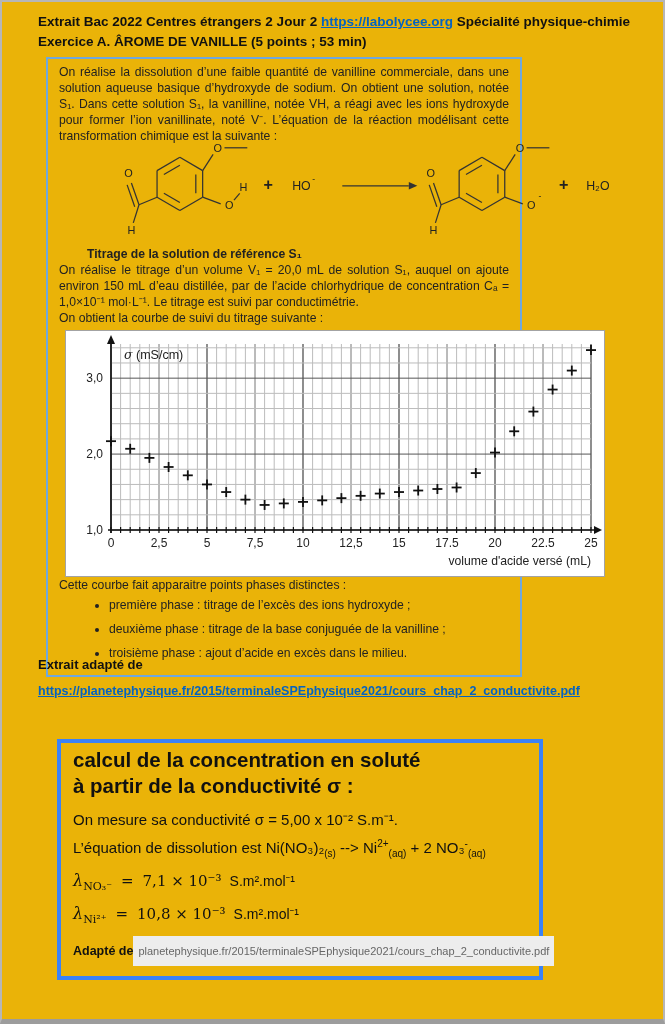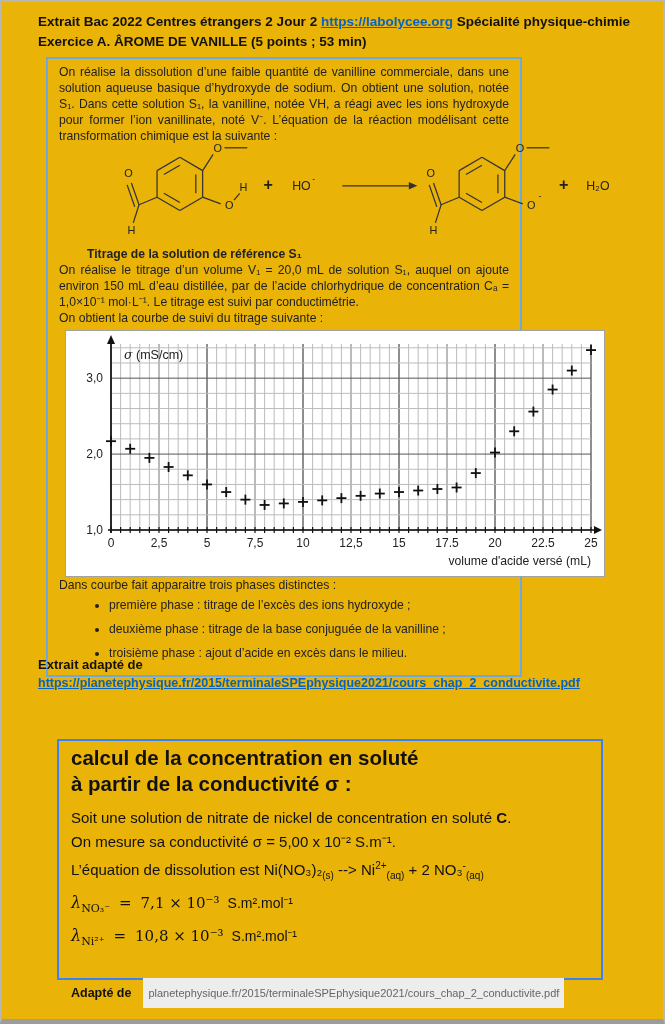--- a/index.html
+++ b/index.html
@@ -13,32 +13,32 @@
   .box1 p{margin:0;}
   .just{text-align:justify;}
   .eq-wrap{margin:0;width:578px;}
   .subtitle{font-weight:bold;margin:3px 0 0 28px;}
   .mt2{margin-top:2px;} .mt3{margin-top:3px;} .mt7{margin-top:7px;}
   .chart-frame{margin:4px 0 0 6px;width:540px;box-sizing:border-box;border:1px solid #a3a3a3;padding:3px 0 0 1px;background:#fff;}
   ul.phases{margin:4px 0 0 0;padding-left:50px;}
   ul.phases li{margin-bottom:8px;line-height:16px;}
   .extrait{position:absolute;left:36px;top:655px;font-size:13px;color:#111;}
   .extrait .lbl{font-weight:bold;}
-  .extrait a{display:inline-block;margin-top:4px;font-size:12.5px;font-weight:bold;text-align:center;}
-  .box2{position:absolute;left:55px;top:737px;width:546px;height:241px;box-sizing:border-box;
-    border:2px solid #3b82f6;padding:4px 12px 6px 12px;color:#111;}
+  .extrait a{display:inline-block;margin-top:12px;font-size:12.5px;font-weight:bold;text-align:center;}
+  .box2{position:absolute;left:55px;top:737px;width:486px;height:241px;box-sizing:border-box;
+    border:4px solid #3b82f6;padding:4px 12px 6px 12px;color:#111;}
   .b2-title{font-size:20.5px;font-weight:bold;line-height:26px;}
   .b2-body{margin-top:9px;font-size:15px;line-height:24px;}
   .b2-line sub{font-size:10px;} .b2-line sup{font-size:10px;}
   .lambda{margin-top:3px;font-size:15px;font-family:"DejaVu Serif",serif;}
   .lambda .sym{font-style:italic;font-size:16px;}
   .lambda sub{font-size:11px;}
   .lambda .eqs{margin:0 9px;}
   .lambda .unit{font-family:"Liberation Sans",sans-serif;font-size:14px;margin-left:8px;}
-  .adapted{margin-top:24px;font-size:12.5px;display:flex;align-items:center;gap:12px;}
+  .adapted{margin-top:4px;font-size:12.5px;display:flex;align-items:center;gap:0;}
   .adapted .lbl{font-weight:bold;white-space:nowrap;}
   .url-chip{background:#ededed;color:#666;font-size:11px;padding:3px 5px;white-space:nowrap;}
 </style>
 </head>
 <body>
 
 <div class="page">
 
   <div class="header">
     <div>
@@ -352,40 +352,39 @@
             <line x1="499.79999999999995" y1="36.571428571428584" x2="509.79999999999995" y2="36.571428571428584" stroke="#111" stroke-width="1.8"></line>
             <line x1="504.79999999999995" y1="31.571428571428584" x2="504.79999999999995" y2="41.571428571428584" stroke="#111" stroke-width="1.8"></line>
           </g>
           <g>
             <line x1="519" y1="16.073469387755125" x2="529" y2="16.073469387755125" stroke="#111" stroke-width="1.8"></line>
             <line x1="524" y1="11.073469387755125" x2="524" y2="21.073469387755125" stroke="#111" stroke-width="1.8"></line>
           </g>
         </svg>
     </div>
 
-    <p class="mt7">Dans courbe fait apparaitre trois phases distinctes :</p>
+    <p class="mt7">Cette courbe fait apparaitre points phases distinctes :</p>
     <ul class="phases" id="phase-list">
         <li>première phase : titrage de l’excès des ions hydroxyde ;</li>
         <li>deuxième phase : titrage de la base conjuguée de la vanilline ;</li>
         <li>troisième phase : ajout d’acide en excès dans le milieu.</li>
       </ul>
   </div>
 
   <div class="extrait">
     <div class="lbl">Extrait adapté de</div>
     <a class="link">https://planetephysique.fr/2015/terminaleSPEphysique2021/cours_chap_2_conductivite.pdf</a>
   </div>
 
   <div class="box2">
     <div class="b2-title">
       <span>calcul de la concentration en soluté</span><br>
       <span>à partir de la conductivité σ :</span>
     </div>
     <div class="b2-body">
-      <div class="b2-line"><span>Soit une solution de nitrate de nickel de concentration en soluté </span><b>C</b><span>.</span></div>
       <div class="b2-line">On mesure sa conductivité σ = 5,00 x 10⁻² S.m⁻¹.</div>
       <div class="b2-line"><span>L’équation de dissolution est Ni(NO₃)₂</span><sub>(s)</sub><span>  --&gt;  Ni</span><sup>2+</sup><sub>(aq)</sub><span>  +  2  NO₃</span><sup>-</sup><sub>(aq)</sub></div>
       <div class="lambda"><span class="sym">λ</span><sub>NO₃⁻</sub><span class="eqs">=</span><span>7,1 × 10⁻³</span><span class="unit">S.m².mol⁻¹</span></div>
       <div class="lambda"><span class="sym">λ</span><sub>Ni²⁺</sub><span class="eqs">=</span><span>10,8 × 10⁻³</span><span class="unit">S.m².mol⁻¹</span></div>
       <div class="adapted">
         <span class="lbl">Adapté de</span>
         <span class="url-chip">planetephysique.fr/2015/terminaleSPEphysique2021/cours_chap_2_conductivite.pdf</span>
       </div>
     </div>
   </div>

